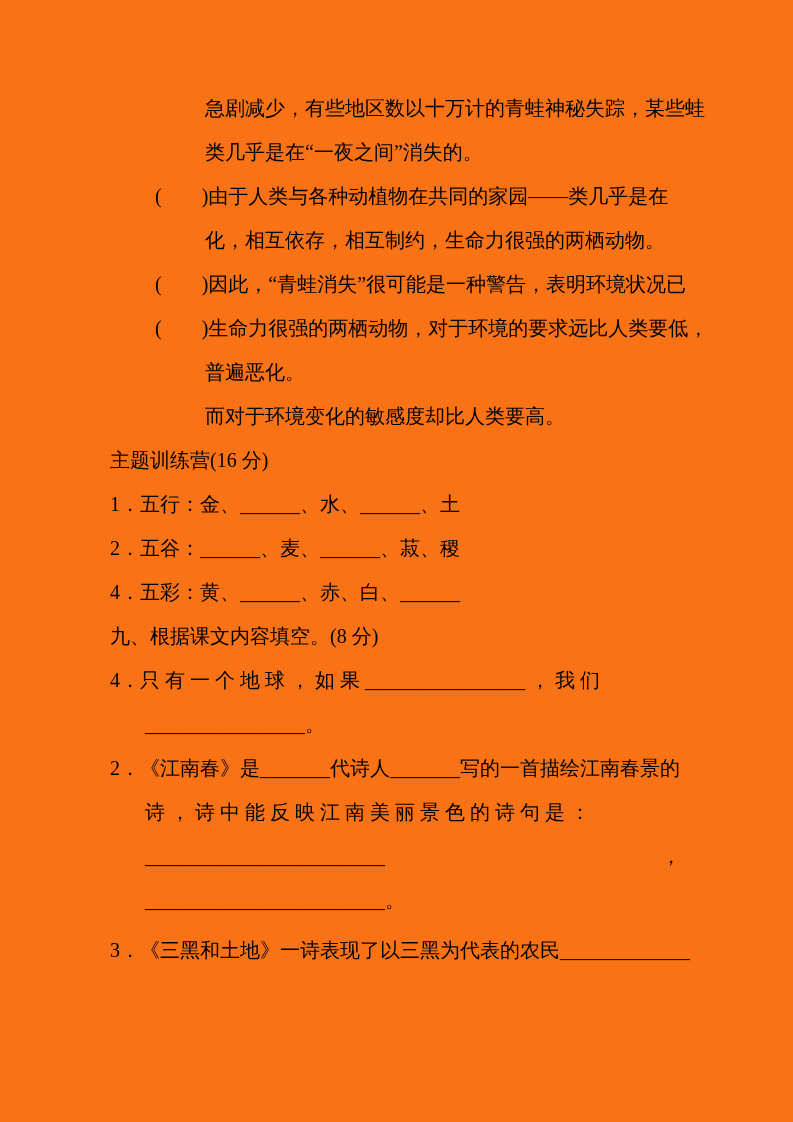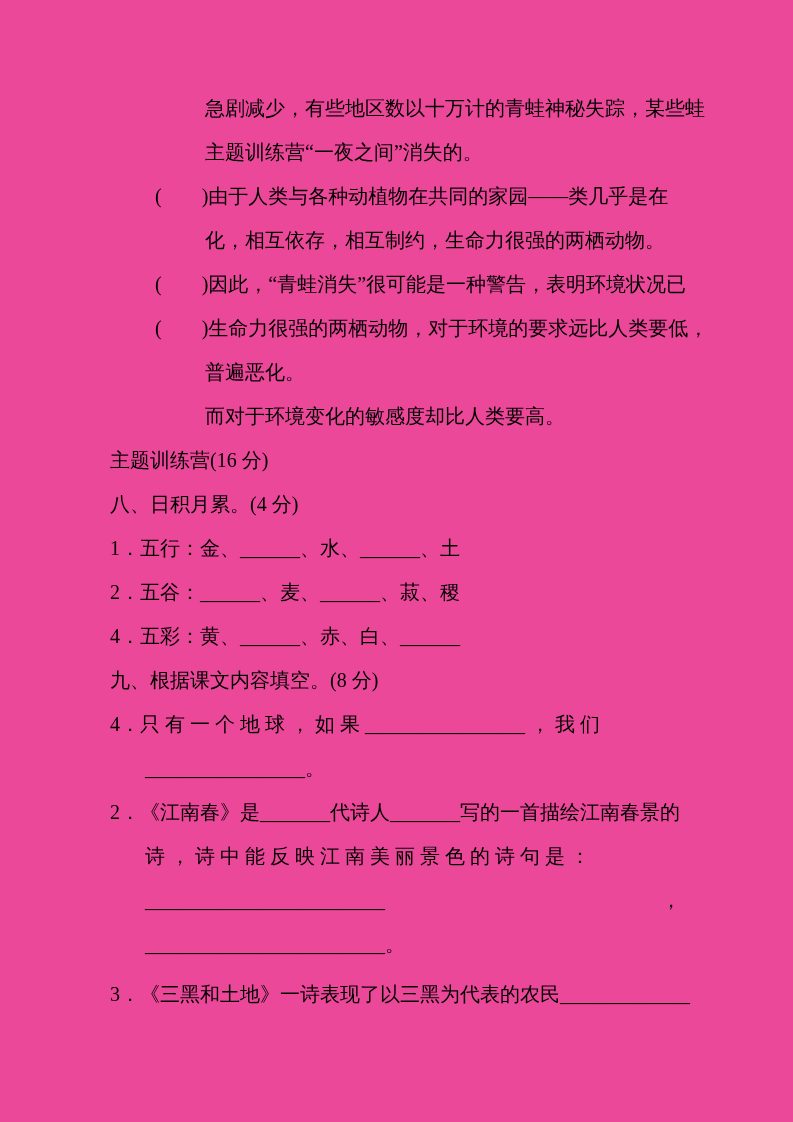--- a/index.html
+++ b/index.html
@@ -4,21 +4,21 @@
 <style>
   html, body {
     margin: 0;
     padding: 0;
     background: #ffffff;
   }
   .page {
     position: relative;
     width: 793px;
     height: 1122px;
-    background: #ec4899;
+    background: #f97316;
     color: #000000;
     font-family: "Liberation Serif", "DejaVu Serif", serif;
     font-size: 20px;
     box-sizing: border-box;
     padding: 86px 112px 0 110px;
     overflow: hidden;
   }
   .line {
     line-height: 44px;
     white-space: pre;
@@ -36,31 +36,30 @@
     align-items: baseline;
   }
   .gap-top { margin-top: 6px; }
 </style>
 </head>
 <body>
 
 <div class="page">
 
   <div class="line ind-hang">急剧减少，有些地区数以十万计的青蛙神秘失踪，某些蛙</div>
-  <div class="line ind-hang">主题训练营“一夜之间”消失的。</div>
+  <div class="line ind-hang">类几乎是在“一夜之间”消失的。</div>
   <div class="line ind-paren">(　　)由于人类与各种动植物在共同的家园——类几乎是在</div>
   <div class="line ind-hang">化，相互依存，相互制约，生命力很强的两栖动物。</div>
   <div class="line ind-paren">(　　)因此，“青蛙消失”很可能是一种警告，表明环境状况已</div>
   <div class="line ind-paren">(　　)生命力很强的两栖动物，对于环境的要求远比人类要低，</div>
   <div class="line ind-hang">普遍恶化。</div>
   <div class="line ind-hang">而对于环境变化的敏感度却比人类要高。</div>
 
   <div class="line center">主题训练营(16 分)</div>
 
-  <div class="line">八、日积月累。(4 分)</div>
   <div class="line">1．五行：金、______、水、______、土</div>
   <div class="line">2．五谷：______、麦、______、菽、稷</div>
   <div class="line">4．五彩：黄、______、赤、白、______</div>
 
   <div class="line">九、根据课文内容填空。(8 分)</div>
 
   <div class="line">4．只 有 一 个 地 球 ， 如 果 ________________ ， 我 们</div>
   <div class="line ind-cont">________________。</div>
 
   <div class="line">2．《江南春》是_______代诗人_______写的一首描绘江南春景的</div>

